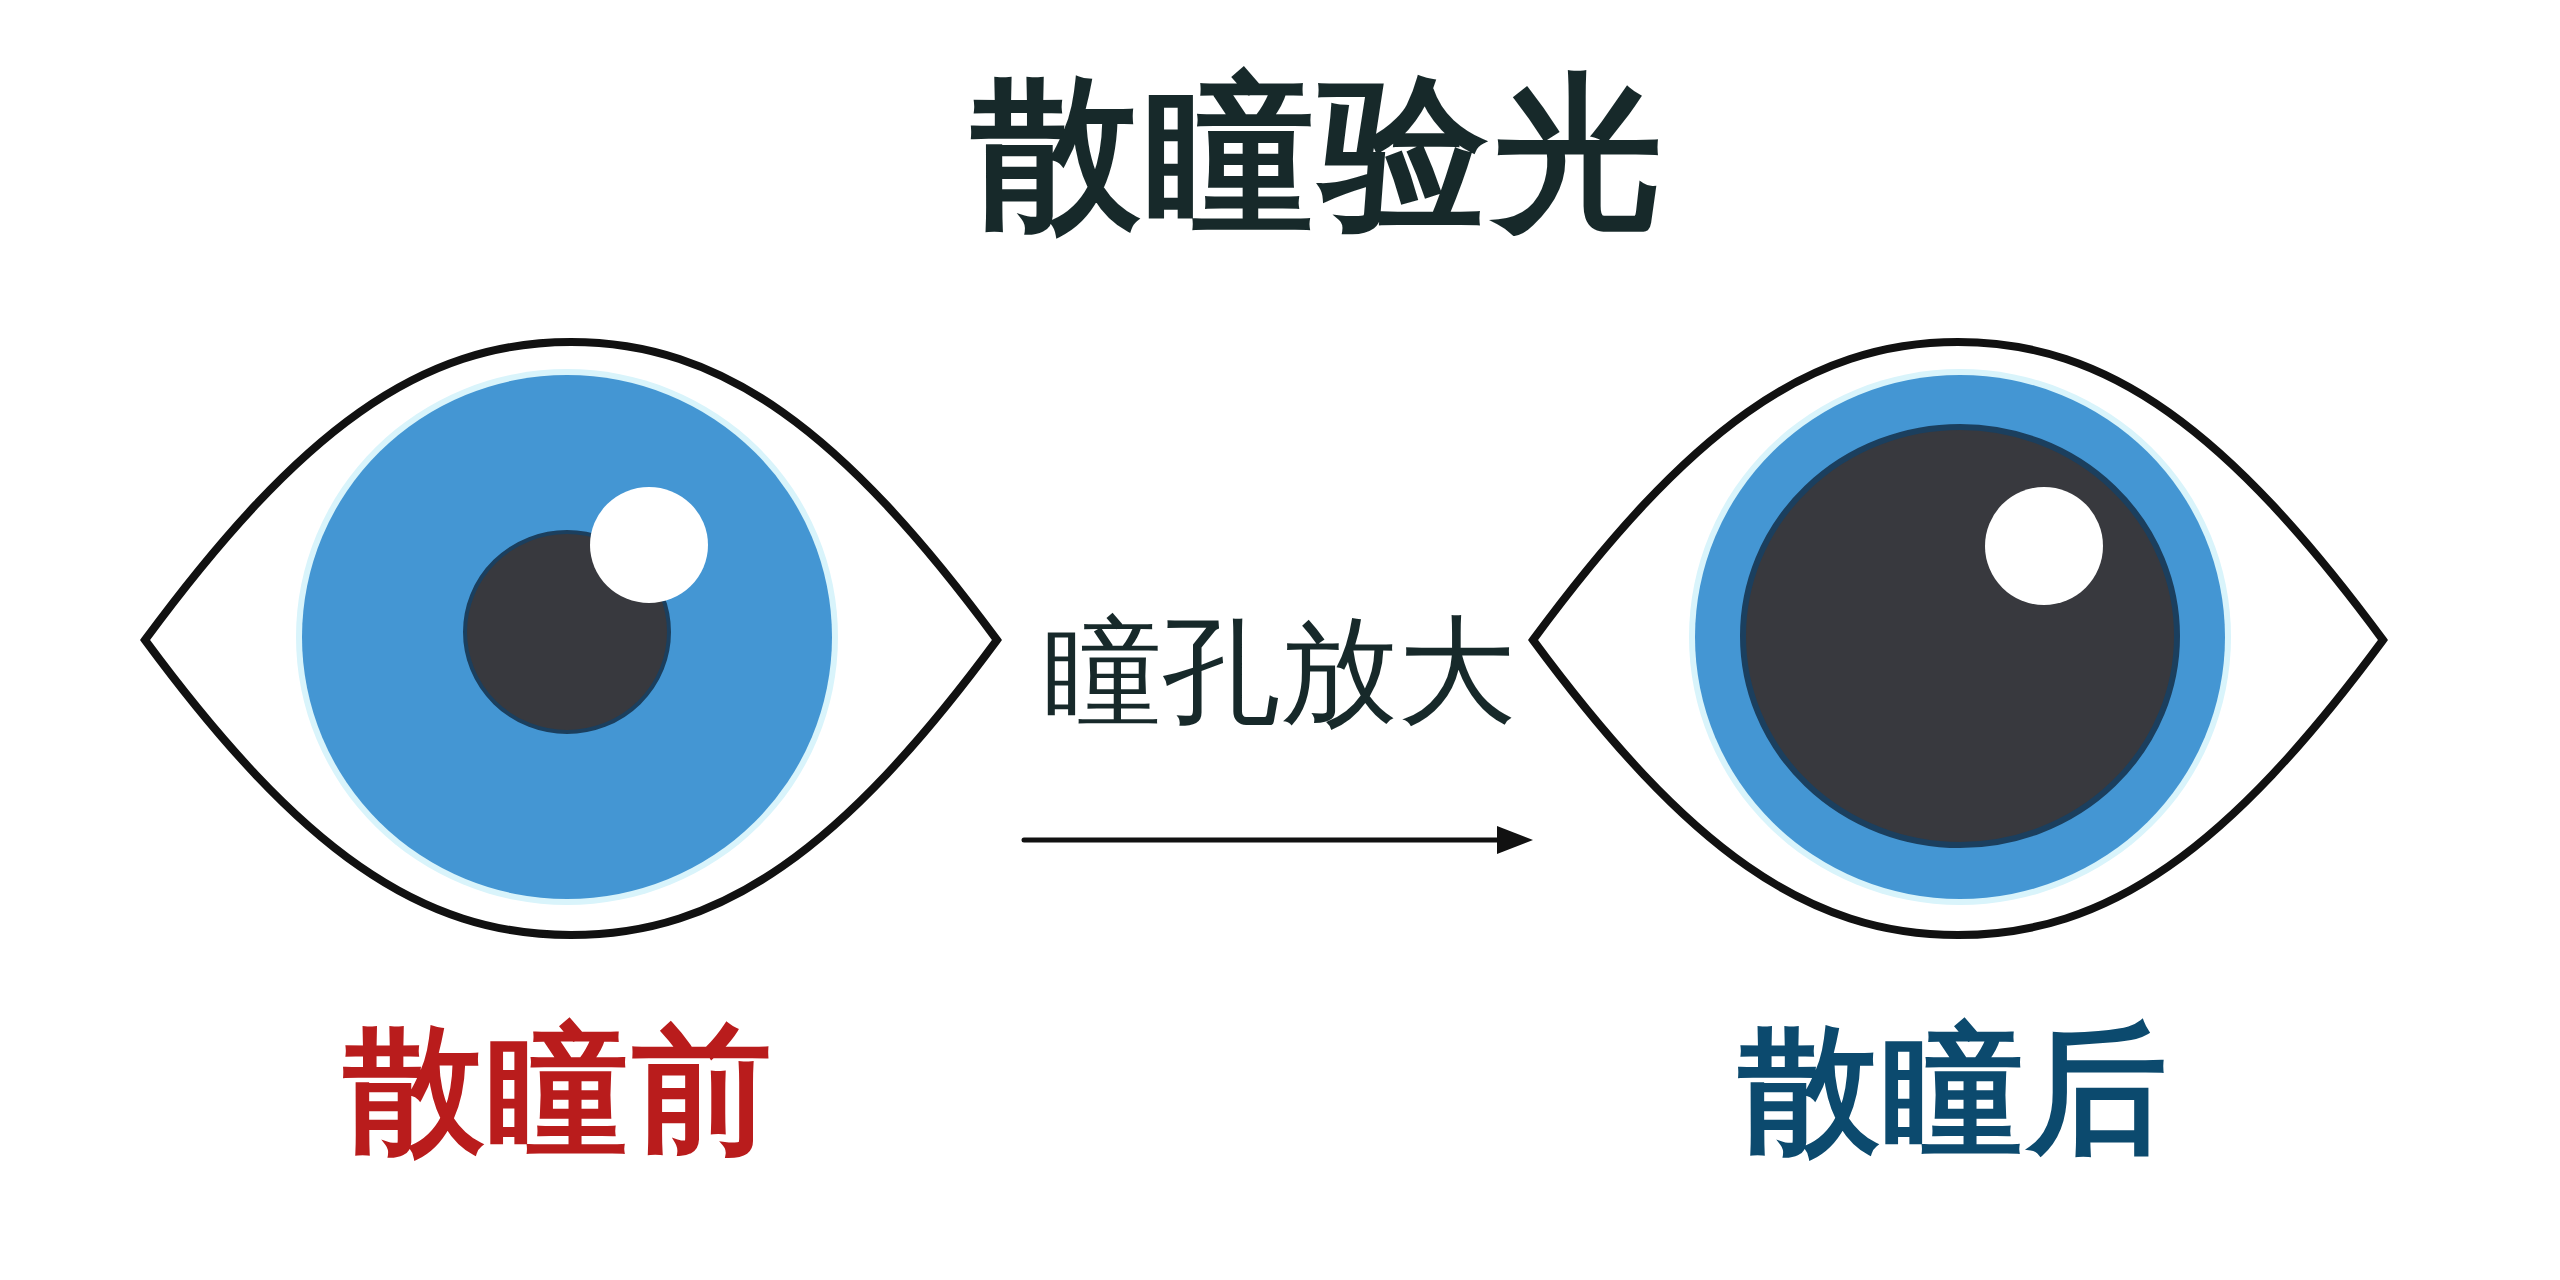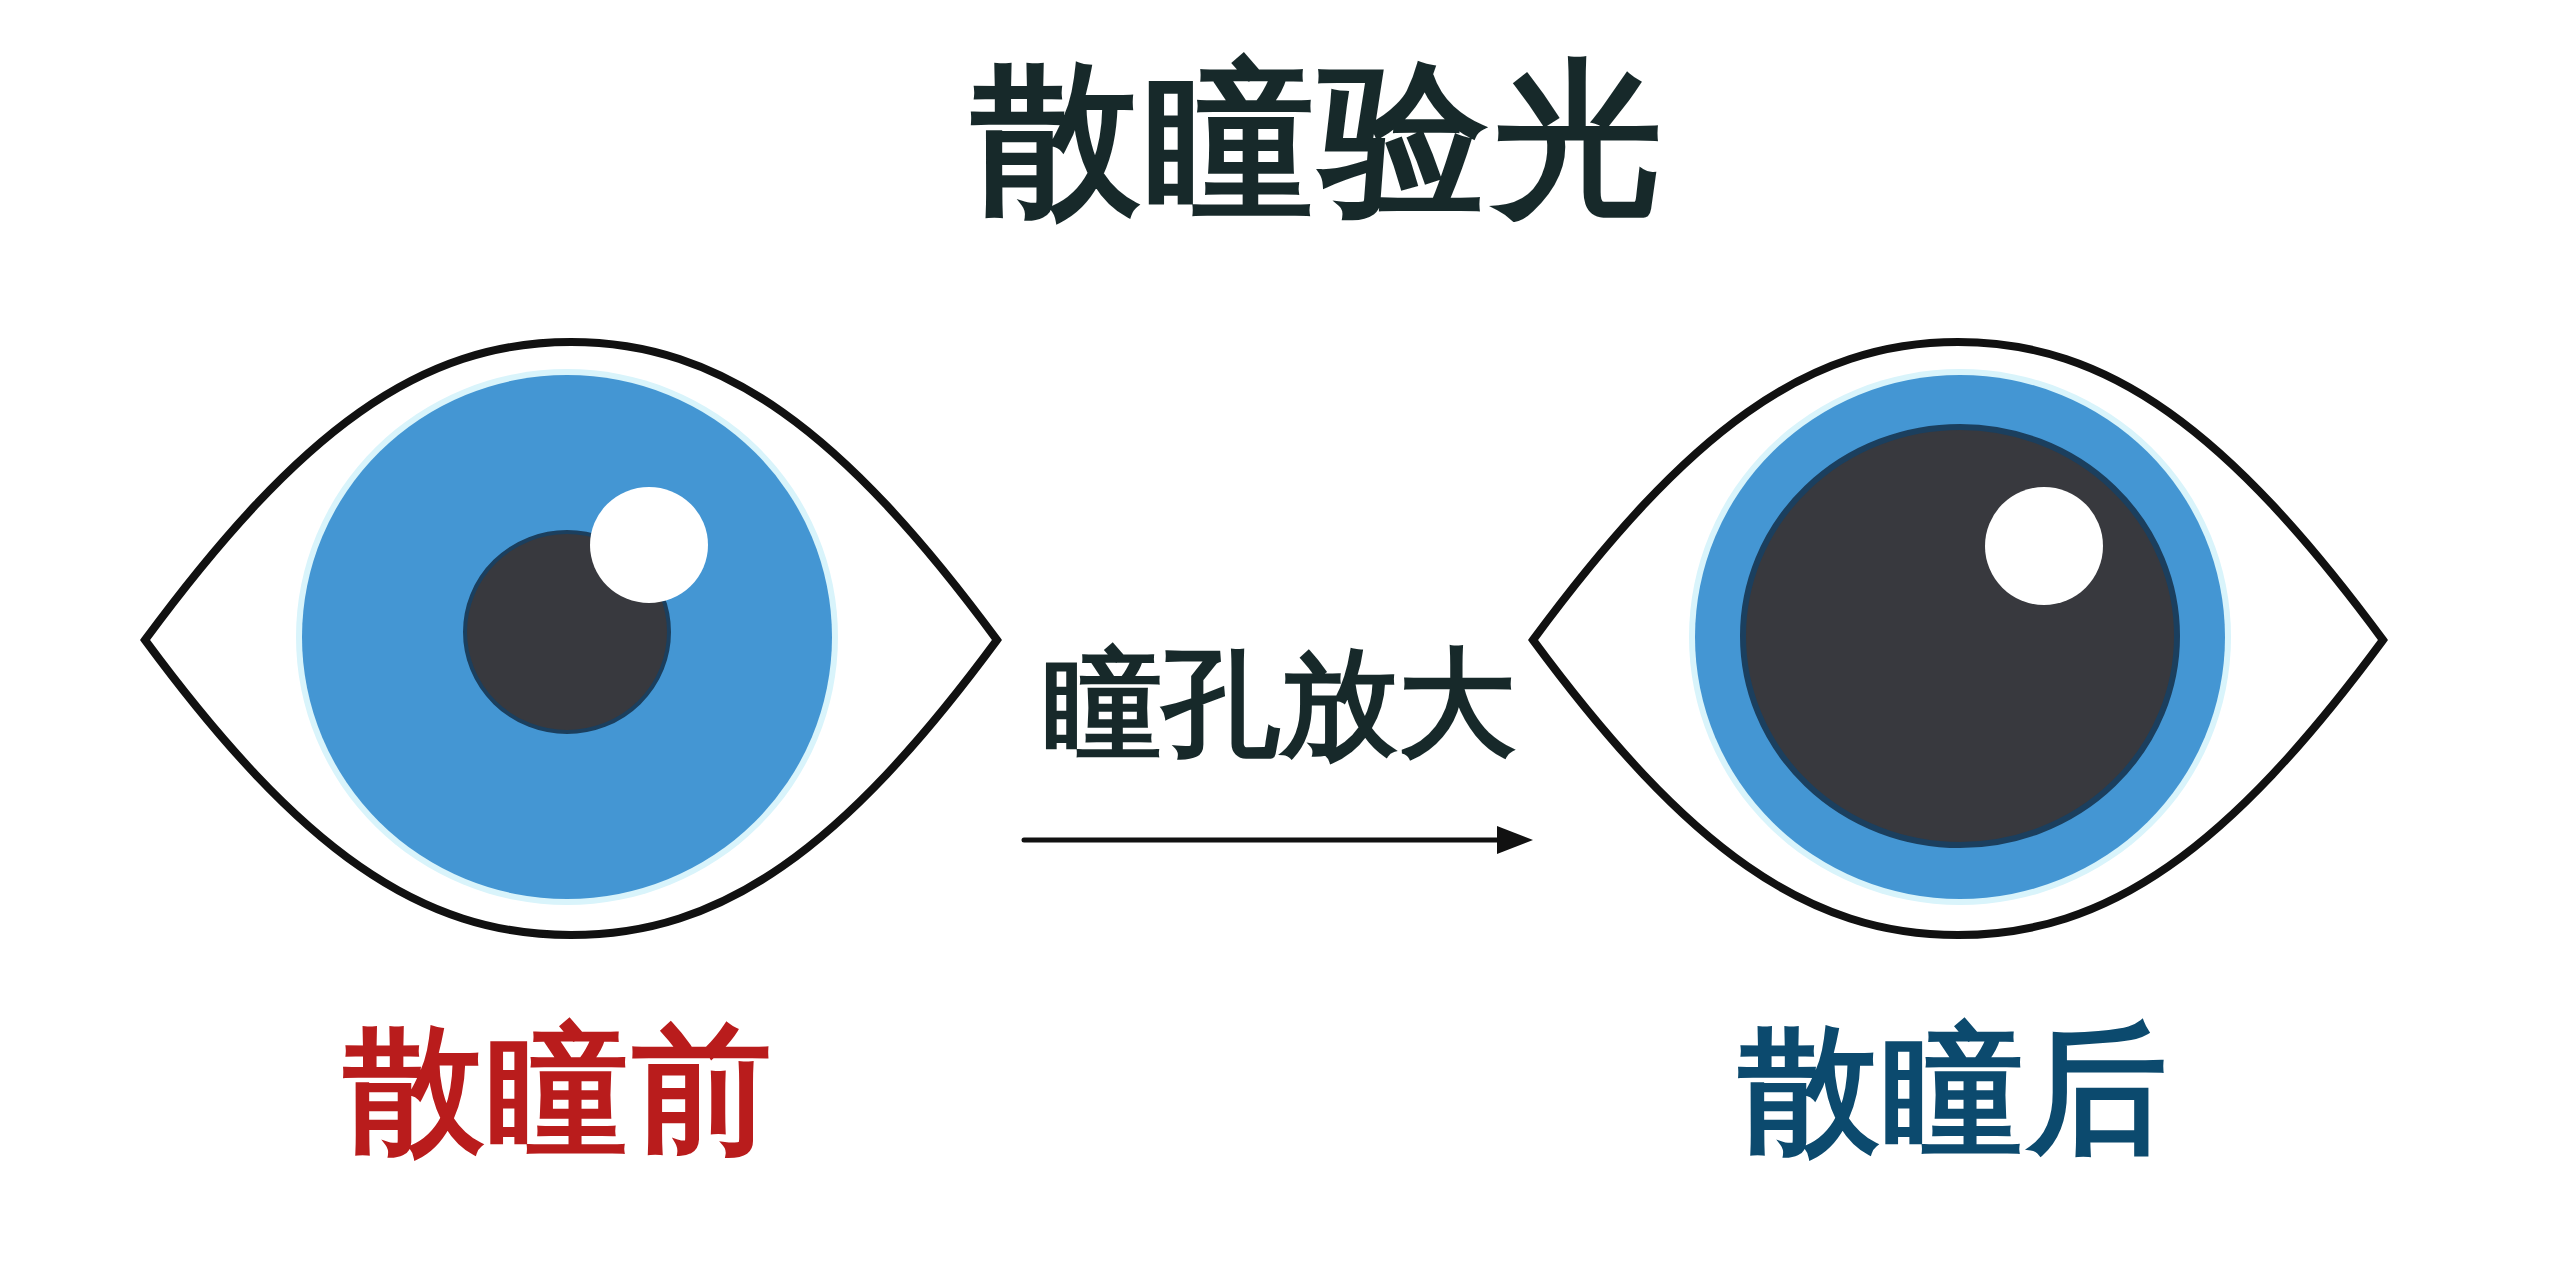--- a/index.html
+++ b/index.html
@@ -10,40 +10,40 @@
     body {
       width: 2560px;
       height: 1280px;
       position: relative;
       overflow: hidden;
       font-family: "DejaVu Sans", "Liberation Sans", sans-serif;
     }
     .title {
       position: absolute;
       left: 960px;
-      top: 34px;
+      top: 48px;
       width: 720px;
       height: 210px;
       text-align: center;
       font-size: 168px;
       line-height: 210px;
       font-weight: bold;
       letter-spacing: 6px;
       white-space: nowrap;
     }
     .middle-label {
       position: absolute;
       left: 1030px;
-      top: 628px;
+      top: 596px;
       width: 500px;
       height: 150px;
       text-align: center;
       font-size: 118px;
       line-height: 150px;
-      font-weight: bold;
+      font-weight: normal;
       white-space: nowrap;
     }
     .eye-label {
       position: absolute;
       top: 995px;
       width: 440px;
       height: 190px;
       text-align: center;
       font-size: 140px;
       line-height: 190px;

